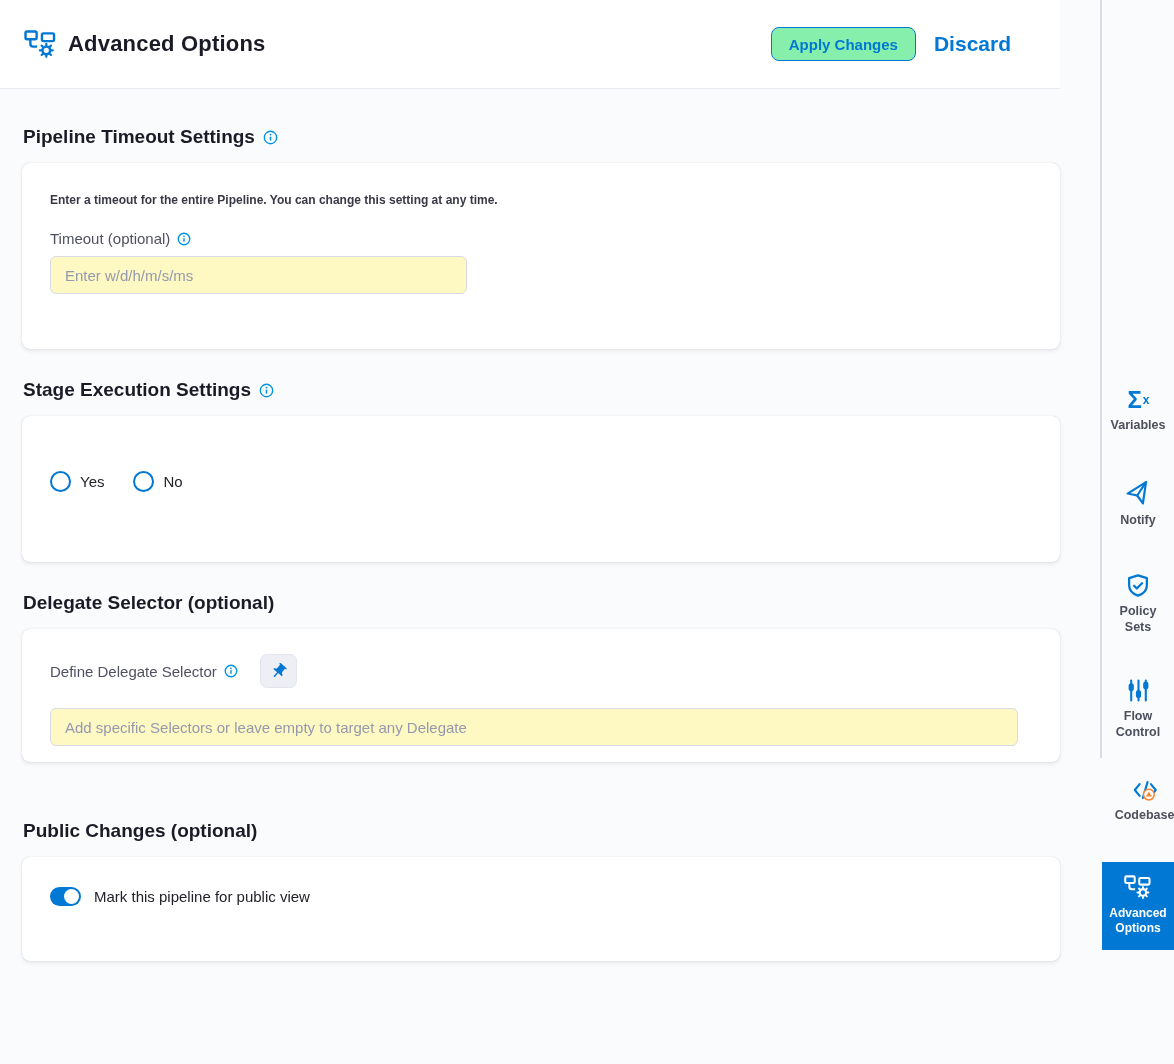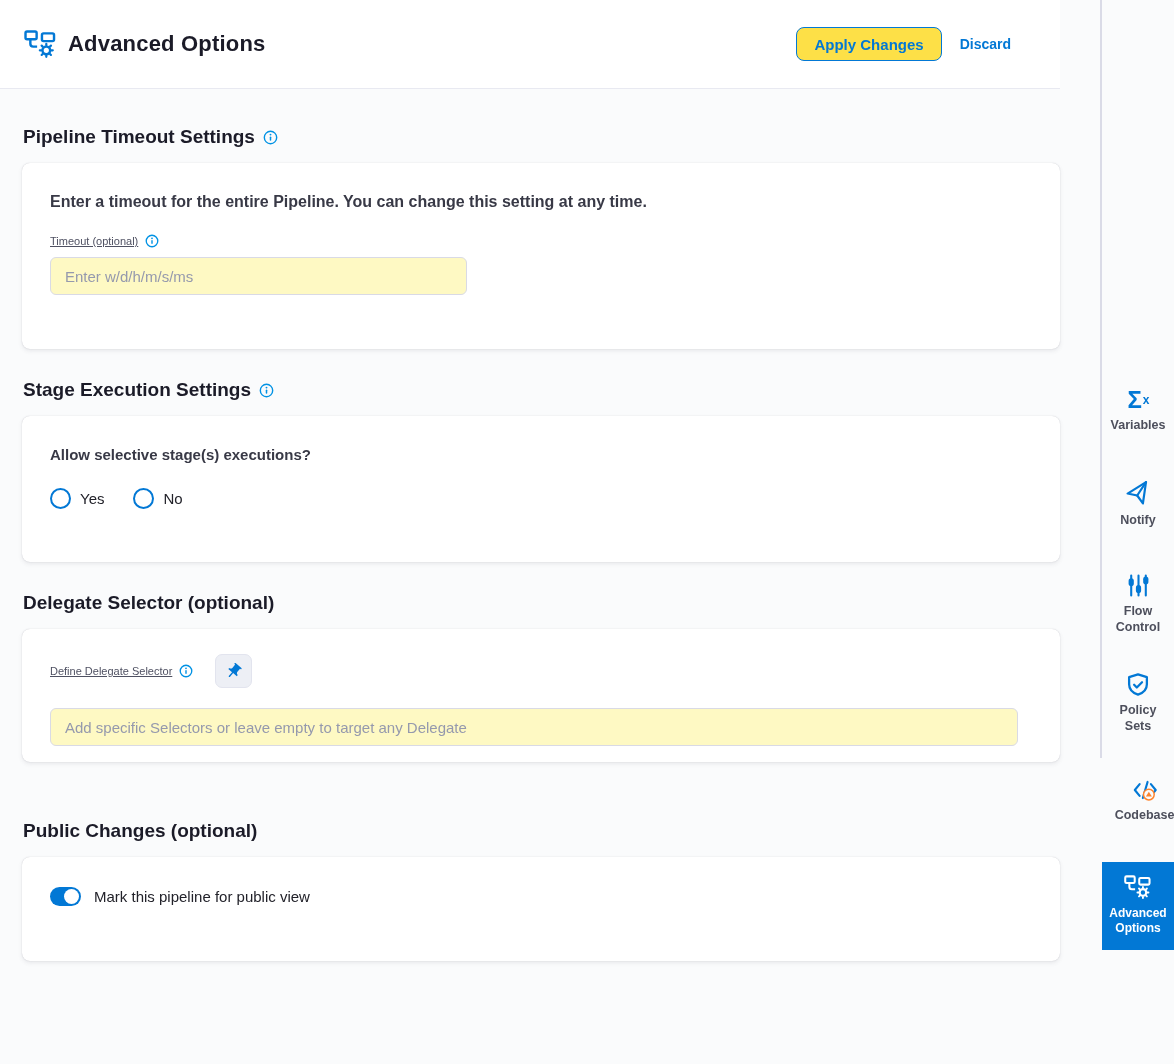--- a/index.html
+++ b/index.html
@@ -16,49 +16,49 @@
   .header {
     height: 89px; background: #FFFFFF;
     border-bottom: 1px solid #E8E9F1;
     display: flex; align-items: center;
     padding: 0 49px 0 24px;
   }
   .header-icon { color: #0278D5; display: flex; align-items: center; margin-right: 11px; }
   .page-title { font-size: 22px; font-weight: 700; color: #1B1B28; letter-spacing: .2px; }
   .header-spacer { flex: 1; }
   .apply-btn {
-    height: 34px; padding: 0 17px; background: #fde047;
+    height: 34px; padding: 0 17px; background: #86efac;
     border: 1.5px solid #0278D5; border-radius: 8px;
     color: #0278D5; font-size: 15px; font-weight: 700;
     font-family: inherit; cursor: pointer;
   }
   .discard-link {
-    margin-left: 18px; color: #0278D5; font-size: 14px; font-weight: 700;
+    margin-left: 18px; color: #0278D5; font-size: 21px; font-weight: 700;
     background: none; border: none; cursor: pointer; font-family: inherit;
   }
 
   
   .content { padding: 37px 0 0 23px; }
   .section-heading {
     display: flex; align-items: center; gap: 8px;
     font-size: 19px; font-weight: 700; color: #1B1B28; line-height: 22px;
   }
   .info-icon { color: #0092E4; display: inline-flex; flex: none; }
   .card {
     width: 1038px; margin-top: 15px; margin-left: -1px;
     background: #FFFFFF; border-radius: 8px;
     box-shadow: 0 0 1px rgba(40,41,61,.25), 0 2px 4px rgba(96,97,112,.12);
   }
   section + section { margin-top: 30px; }
   section.sec-public { margin-top: 58px; }
 
   .card-timeout { height: 186px; padding: 30px 28px; }
-  .card-desc { font-size: 16px; font-weight: 600; color: #383946; }
+  .card-desc { font-size: 12px; font-weight: 600; color: #383946; }
   .field-label-row { display: flex; align-items: center; gap: 7px; margin-top: 23px; }
-  .field-label { font-size: 11px; color: #4F5162; text-decoration: underline; }
+  .field-label { font-size: 15px; color: #4F5162; }
   .text-input {
     display: block; margin-top: 9px; height: 38px;
     border: 1px solid #D9DAE5; border-radius: 6px; background: #fef9c3;
     padding: 0 14px; font-size: 15px; color: #22222A; font-family: inherit;
     outline: none;
   }
   .text-input::placeholder { color: #9599AD; }
   .timeout-input { width: 417px; }
 
   .card-stage { height: 146px; padding: 30px 28px; }
@@ -185,21 +185,20 @@
           <span>Stage Execution Settings</span>
           <span class="info-icon">
             <svg viewBox="0 0 16 16" width="15" height="15">
                 <circle cx="8" cy="8" r="6.6" fill="none" stroke="currentColor" stroke-width="1.5"></circle>
                 <circle cx="8" cy="4.9" r="1" fill="currentColor"></circle>
                 <rect x="7.2" y="6.9" width="1.6" height="4.6" rx="0.8" fill="currentColor"></rect>
               </svg>
           </span>
         </div>
         <div class="card card-stage">
-          <div class="question">Allow selective stage(s) executions?</div>
           <div class="radio-row">
             <div class="radio-option">
               <span class="radio-circle"></span>
               <span class="radio-label">Yes</span>
             </div>
             <div class="radio-option">
               <span class="radio-circle"></span>
               <span class="radio-label">No</span>
             </div>
           </div>
@@ -267,44 +266,44 @@
           <svg viewBox="0 0 24 24" width="26" height="26" fill="none" stroke="currentColor" stroke-width="2" stroke-linejoin="round" stroke-linecap="round">
             <g transform="rotate(-12 12 12)">
               <path d="M21.5 2.8 11 13.2"></path>
               <path d="M21.5 2.8 14.6 21.5l-3.6-8.3-8.3-3.6z"></path>
             </g>
           </svg>
         </span>
         <span class="side-label">Notify</span>
       </div>
 
+      <div class="side-item mi-4">
+        <span class="side-icon">
+          <svg viewBox="0 0 24 24" width="26" height="26" fill="none" stroke="currentColor" stroke-width="2.1" stroke-linejoin="round" stroke-linecap="round">
+            <path d="M12 2.2 20.2 4.8v6.5c0 4.7-3.3 8-8.2 9.6-4.9-1.6-8.2-4.9-8.2-9.6V4.8z"></path>
+            <path d="m8.4 11.8 2.5 2.5 4.8-4.8"></path>
+          </svg>
+        </span>
+        <span class="side-label">Policy Sets</span>
+      </div>
+
       <div class="side-item mi-3">
         <span class="side-icon">
           <svg viewBox="0 0 24 24" width="25" height="25">
             <g stroke="#0278D5" class="track" stroke-width="2" stroke-linecap="round" style="stroke:currentColor">
               <path d="M5 2.5v19M12 2.5v19M19 2.5v19"></path>
             </g>
             <g fill="currentColor">
               <rect x="2.5" y="5" width="5" height="7.6" rx="2.5"></rect>
               <rect x="9.5" y="11.6" width="5" height="7.6" rx="2.5"></rect>
               <rect x="16.5" y="3.4" width="5" height="7.6" rx="2.5"></rect>
             </g>
           </svg>
         </span>
         <span class="side-label">Flow Control</span>
-      </div>
-
-      <div class="side-item mi-4">
-        <span class="side-icon">
-          <svg viewBox="0 0 24 24" width="26" height="26" fill="none" stroke="currentColor" stroke-width="2.1" stroke-linejoin="round" stroke-linecap="round">
-            <path d="M12 2.2 20.2 4.8v6.5c0 4.7-3.3 8-8.2 9.6-4.9-1.6-8.2-4.9-8.2-9.6V4.8z"></path>
-            <path d="m8.4 11.8 2.5 2.5 4.8-4.8"></path>
-          </svg>
-        </span>
-        <span class="side-label">Policy Sets</span>
       </div>
 
       <div class="side-item mi-5">
         <span class="side-icon">
           <svg viewBox="0 0 28 24" width="30" height="26">
             <g fill="none" stroke="currentColor" stroke-width="2" stroke-linejoin="round" stroke-linecap="round">
               <path d="M9 6.5 4.5 12 9 17.5"></path>
               <path d="m19.5 6.5 4.5 5.5-4.5 5.5"></path>
               <path d="M16.4 4.5 12 19.5"></path>
             </g>

